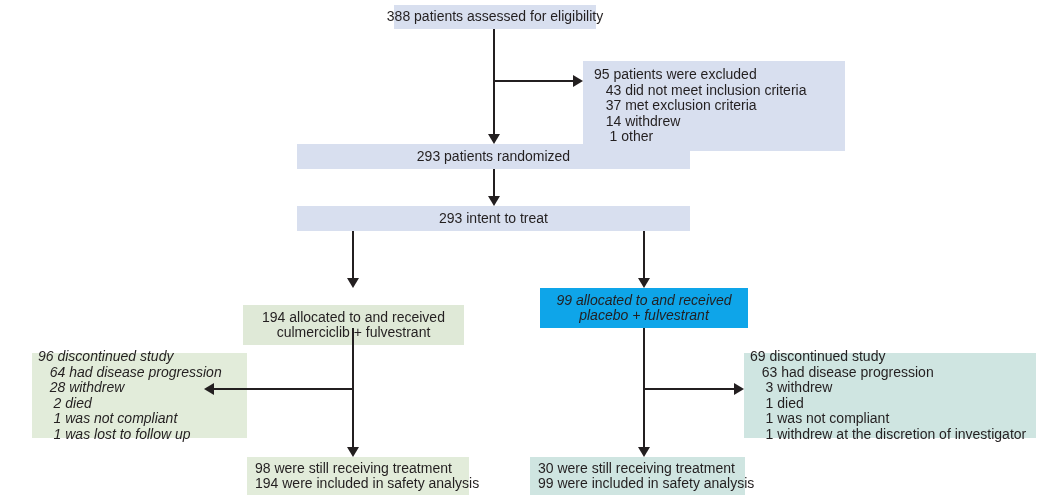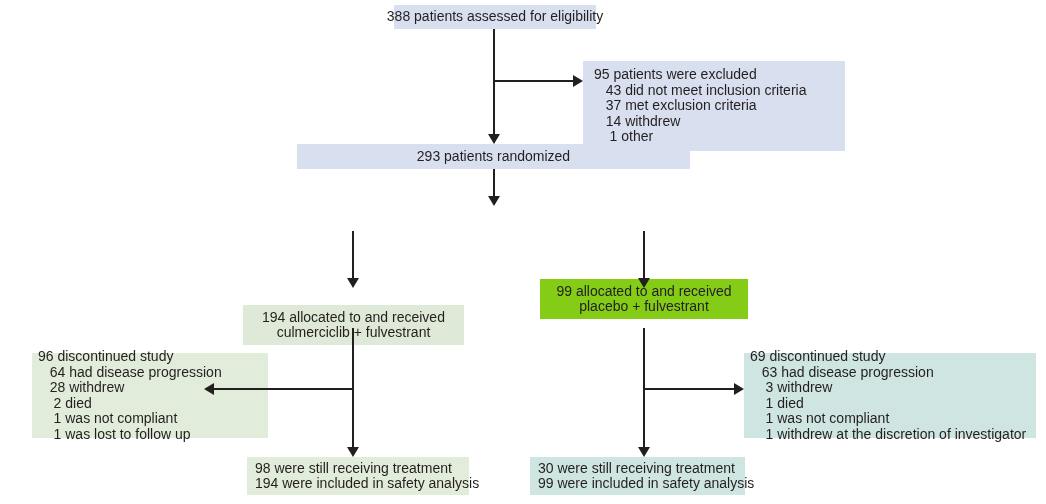--- a/index.html
+++ b/index.html
@@ -88,32 +88,35 @@
     <span class="sub">   43 did not meet inclusion criteria</span>
     <span class="sub">   37 met exclusion criteria</span>
     <span class="sub">   14 withdrew</span>
     <span class="sub">    1 other</span>
   </div>
 
   <div class="box centered" style="left:297px; top:144px; width:393px; height:25px; background:#d8dfef;">
     <span class="lead">293 patients randomized</span>
   </div>
 
+  <div class="box centered" style="left:297px; top:206px; width:393px; height:25px; background:#d8dfef;">
+    <span class="lead">293 intent to treat</span>
+  </div>
 
   <div class="box centered" style="left:243px; top:288px; width:221px; height:40px; background:#dfe9d7;margin-top:17px;">
     <span class="lead">194 allocated to and received</span>
     <span class="lead">culmerciclib + fulvestrant</span>
   </div>
 
-  <div class="box centered" style="left:540px; top:279px; width:208px; height:40px; background:#84cc16;">
+  <div class="box centered" style="left:540px; top:288px; width:208px; height:40px; background:#0ea5e9;font-style:italic;">
     <span class="lead">99 allocated to and received</span>
     <span class="lead">placebo + fulvestrant</span>
   </div>
 
-  <div class="box lefttext" style="left:32px; top:353px; width:236px; height:85px; background:#e2ecda; padding-left:6px;">
+  <div class="box lefttext" style="left:32px; top:353px; width:215px; height:85px; background:#e2ecda; padding-left:6px;font-style:italic;">
     <span class="lead">96 discontinued study</span>
     <span class="sub">   64 had disease progression</span>
     <span class="sub">   28 withdrew</span>
     <span class="sub">    2 died</span>
     <span class="sub">    1 was not compliant</span>
     <span class="sub">    1 was lost to follow up</span>
   </div>
 
   <div class="box lefttext" style="left:744px; top:353px; width:292px; height:85px; background:#cfe5e1; padding-left:6px;">
     <span class="lead">69 discontinued study</span>

